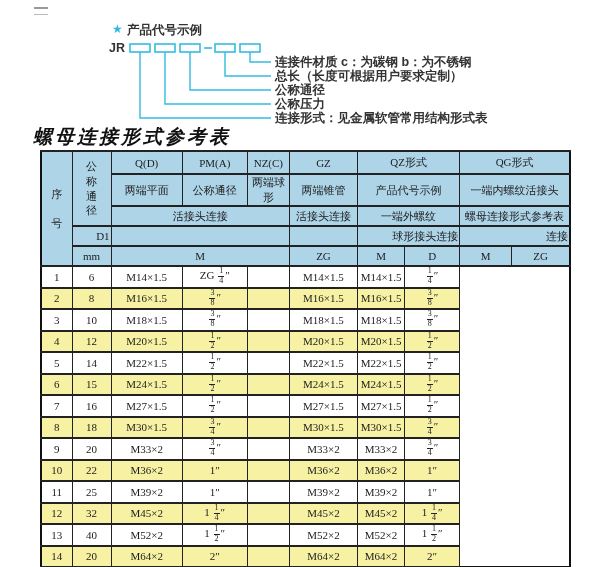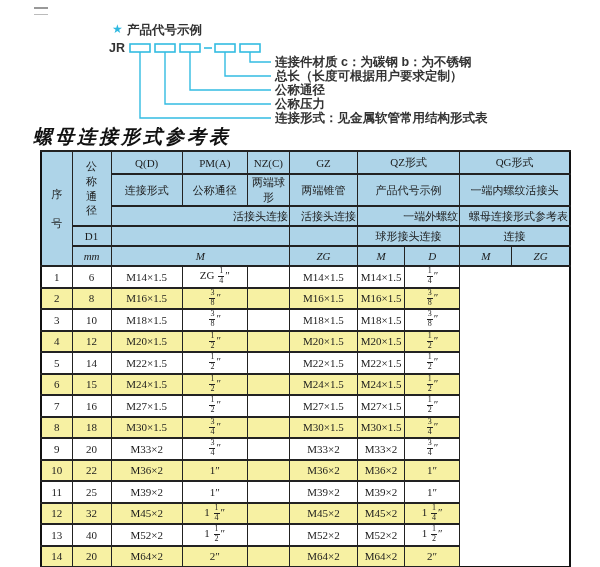--- a/index.html
+++ b/index.html
@@ -25,23 +25,23 @@
   #ref-table th,#ref-table td{
     border-left:1px solid #222;border-right:1px solid #222;
     border-top:2px solid #222;border-bottom:2px solid #222;
     text-align:center;vertical-align:middle;padding:0 1px;overflow:hidden;
     font-weight:normal;
   }
   #ref-table{border:2px solid #111;}
   #ref-table thead th{background:#aed4e8;}
   #ref-table thead tr.h1 th{height:21px;}
   #ref-table thead tr.h2 th{height:22px;}
-  #ref-table thead tr.h3 th{height:18px;text-align:right;}
-  #ref-table thead tr.h4 th{height:18px;}
-  #ref-table thead tr.h5 th{height:18px;font-style:italic;}
+  #ref-table thead tr.h3 th{height:18px;}
+  #ref-table thead tr.h4 th{height:18px;text-align:right;}
+  #ref-table thead tr.h5 th{height:18px;}
   #ref-table tbody td{height:19.5px;background:#ffffff;}
   #ref-table tbody tr.yl td{background:#f7f1a3;}
   
   .vtext{width:1em;margin:0 auto;word-break:break-all;font-size:11px;}
   .vtext.serial{line-height:2.6;}
   .vtext.diam{line-height:1.35;}
   
   .fr{display:inline-block;vertical-align:middle;text-align:center;
       font-size:8px;line-height:1.1;margin:0 1px;}
   .fn{display:block;border-bottom:1px solid #222;padding:0 1px;}
@@ -109,21 +109,21 @@
         <div class="vtext diam">公称通径</div>
       </th>
       <th>Q(D)</th>
       <th>PM(A)</th>
       <th>NZ(C)</th>
       <th>GZ</th>
       <th colspan="2">QZ形式</th>
       <th colspan="2">QG形式</th>
     </tr>
     <tr class="h2">
-      <th>连接形式</th>
+      <th>两端平面</th>
       <th>公称通径</th>
       <th>两端球形</th>
       <th>两端锥管</th>
       <th colspan="2">产品代号示例</th>
       <th colspan="2">一端内螺纹活接头</th>
     </tr>
     <tr class="h3">
       <th colspan="3">活接头连接</th>
       <th>活接头连接</th>
       <th colspan="2">一端外螺纹</th>

